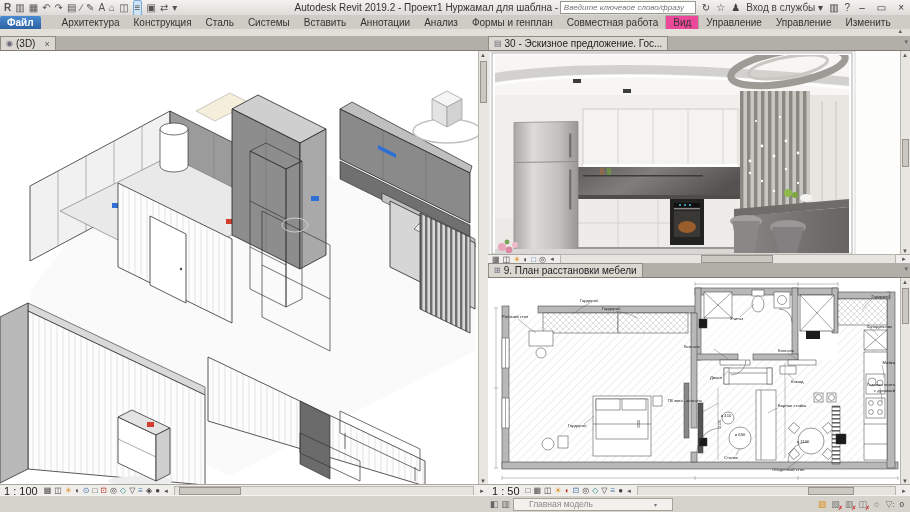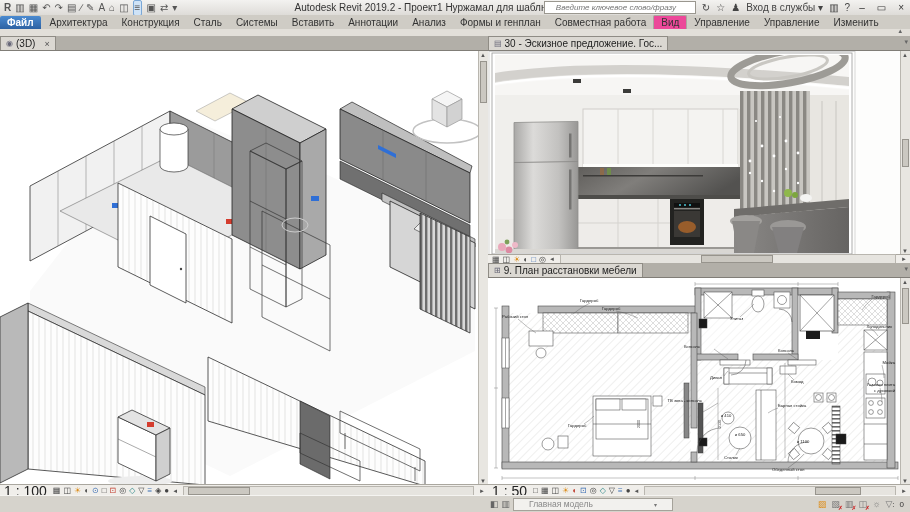--- a/index.html
+++ b/index.html
@@ -5,26 +5,26 @@
   html,body{margin:0;padding:0;background:#888;}
   #app{position:relative;width:910px;height:512px;background:#d6d3cc;font-family:"Liberation Sans",sans-serif;overflow:hidden;color:#222;}
   
   .titlebar{position:absolute;top:0;left:0;right:0;height:15px;background:linear-gradient(#f3f2f0,#dedcd8);border-bottom:1px solid #c2bfb9;display:flex;align-items:center;font-size:10px;}
   .qat{display:flex;align-items:center;gap:4px;padding-left:4px;}
   .qat .i{font-size:10px;line-height:14px;color:#555;}
   .revit-r{color:#1b6ac0;font-weight:bold;font-size:12px;}
   .i-active{background:#cfe3f7;border:1px solid #7aa7d6;border-radius:2px;padding:0 1px;color:#2a5c9c;}
   .title-text{position:absolute;left:0;right:0;text-align:center;font-size:10px;color:#333;pointer-events:none;}
   .tb-right{position:absolute;right:3px;top:1px;display:flex;align-items:center;gap:6px;font-size:10px;color:#444;}
-  .searchbox{width:128px;height:11px;font-size:8px;font-style:italic;color:#888;border:1px solid #9a978f;background:#fff;padding:0 11px;font-family:"Liberation Sans",sans-serif;}
+  .searchbox{width:128px;height:11px;font-size:8px;font-style:italic;color:#888;border:1px solid #9a978f;background:#fff;padding:0 3px;font-family:"Liberation Sans",sans-serif;}
   .winbtn{font-size:10px;color:#333;padding:0 3px;}
   
   .tabrow{position:absolute;top:15px;left:0;right:0;height:14px;background:#cfccc5;border-bottom:1px solid #b7b4ad;display:flex;align-items:flex-end;font-size:10px;}
   .rtab{padding:1px 7px 1px 7px;color:#333;white-space:nowrap;}
-  .rtab.file{background:linear-gradient(#4a8ad0,#2d62a3);color:#fff;font-weight:bold;border-radius:2px 2px 0 0;margin-right:2px;}
+  .rtab.file{background:linear-gradient(#4a8ad0,#2d62a3);color:#fff;font-weight:bold;border-radius:2px 2px 0 0;margin-right:14px;}
   .rtab.active{background:#ec4899;border:1px solid #aaa79f;border-bottom:none;border-radius:2px 2px 0 0;}
   .ribbonstrip{position:absolute;top:29px;left:0;right:0;height:7px;background:#e2dfd9;border-bottom:1px solid #a9a69e;}
   .ribbontoggle{position:absolute;right:8px;top:-2px;font-size:7px;color:#666;}
   
   .work{position:absolute;top:36px;left:0;right:0;bottom:16px;background:#a9a69f;}
   .pane{position:absolute;background:#a9a69f;}
   .pane-left{left:0;top:0;width:488px;height:460px;border-right:1px solid #807d77;}
   .pane-rt{left:488px;top:0;width:422px;height:227px;}
   .pane-rb{left:488px;top:227px;width:422px;height:233px;}
   .ptabs{position:absolute;top:0;left:0;right:0;height:14px;background:#b2afa8;display:flex;align-items:flex-end;font-size:10px;}
@@ -33,21 +33,21 @@
   .ptab .tclose{color:#555;margin-left:6px;font-size:9px;}
   .pin{position:absolute;right:2px;top:2px;font-size:7px;color:#666;}
   .pcanvas{position:absolute;top:14px;left:0;right:0;background:#fff;border-top:1px solid #807d77;overflow:hidden;}
   .pc-left{bottom:11px;}
   .pc-rt{bottom:8px;}
   .pc-rb{bottom:11px;}
   .vcb{position:absolute;left:0;right:0;bottom:0;background:#f0eeea;border-top:1px solid #aaa79f;display:flex;align-items:center;font-size:9px;gap:3px;padding-left:4px;}
   .vcb-left{height:11px;}
   .vcb-rt{height:8px;}
   .vcb-rb{height:11px;}
-  .vcb .scale{font-size:14px;color:#222;margin-right:3px;}
+  .vcb .scale{font-size:11px;color:#222;margin-right:3px;}
   .vcb .i{font-size:8px;color:#444;line-height:9px;}
   .c-orange{color:#dd8f1f !important;}
   .c-blue{color:#3d6fb4 !important;}
   .c-red{color:#c0392b !important;}
   .c-teal{color:#3a8f8f !important;}
   .hsb{flex:1;height:8px;background:#e6e4df;border:1px solid #b9b6af;margin:0 2px;position:relative;}
   .hsb .thumb{position:absolute;top:0;height:6px;background:#cbc8c1;border:1px solid #97948d;}
   .sbarrow{font-size:6px;color:#555;}
   .vsb{position:absolute;right:0;width:9px;background:#e8e6e1;border-left:1px solid #b9b6af;}
   .vsb .thumb{position:absolute;left:1px;right:1px;background:#cbc8c1;border:1px solid #97948d;}

